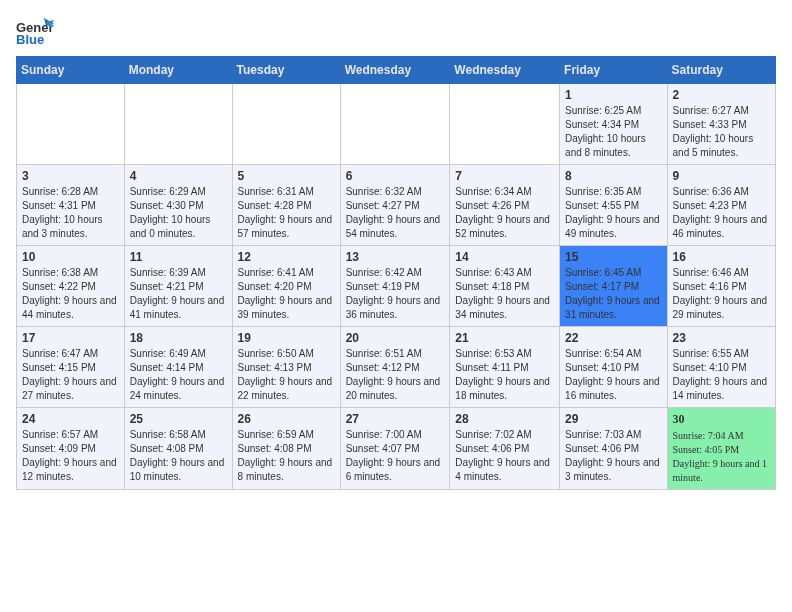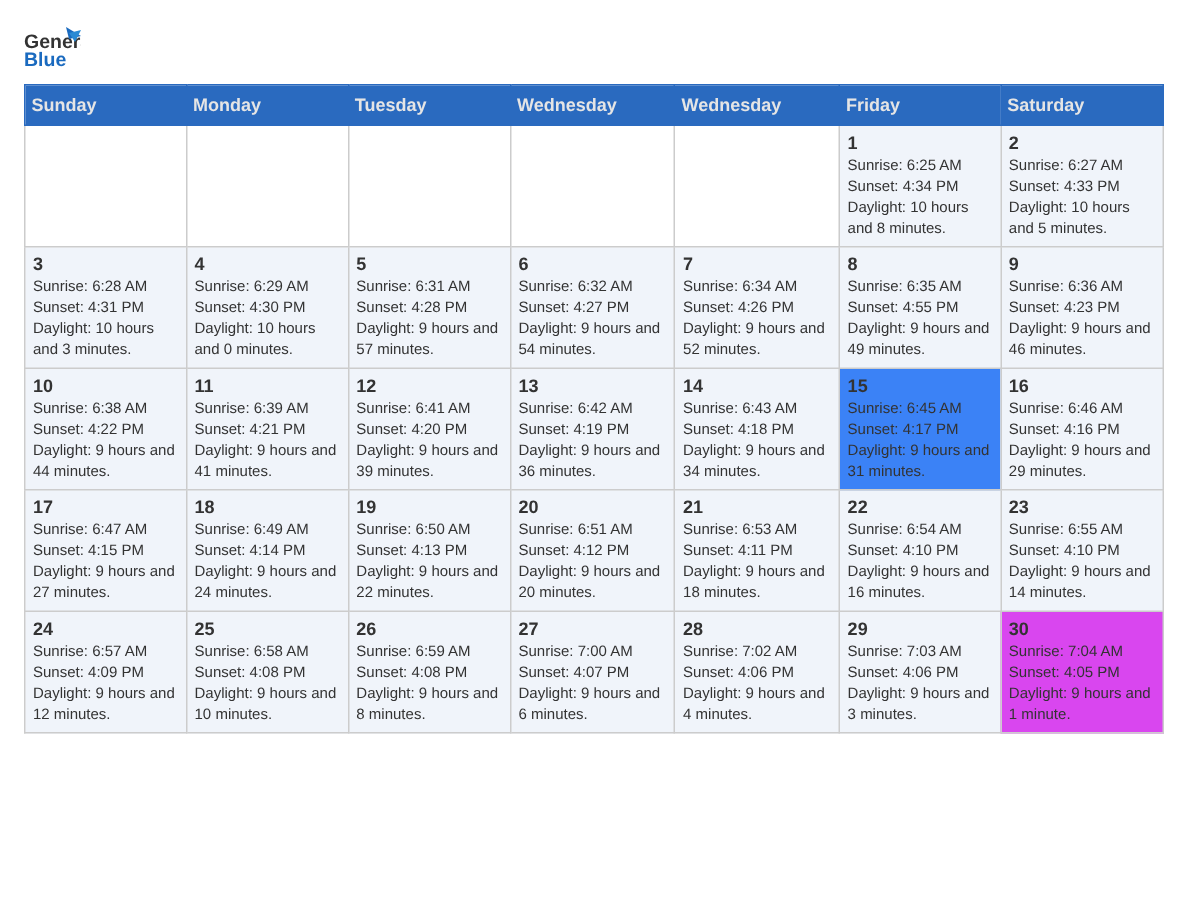--- a/index.html
+++ b/index.html
@@ -290,21 +290,21 @@
           <div class="day-info">Sunrise: 7:02 AM
 Sunset: 4:06 PM
 Daylight: 9 hours and 4 minutes.</div>
         </td>
         <td style="background: rgb(240, 244, 250);">
           <span class="day-number">29</span>
           <div class="day-info">Sunrise: 7:03 AM
 Sunset: 4:06 PM
 Daylight: 9 hours and 3 minutes.</div>
         </td>
-        <td style="background: #d946ef;">
+        <td style="background: #86efac; font-family: Liberation Serif, serif;">
           <span class="day-number">30</span>
           <div class="day-info">Sunrise: 7:04 AM
 Sunset: 4:05 PM
 Daylight: 9 hours and 1 minute.</div>
         </td>
       </tr>
     </tbody>
 </table>
 
 </body></html>

